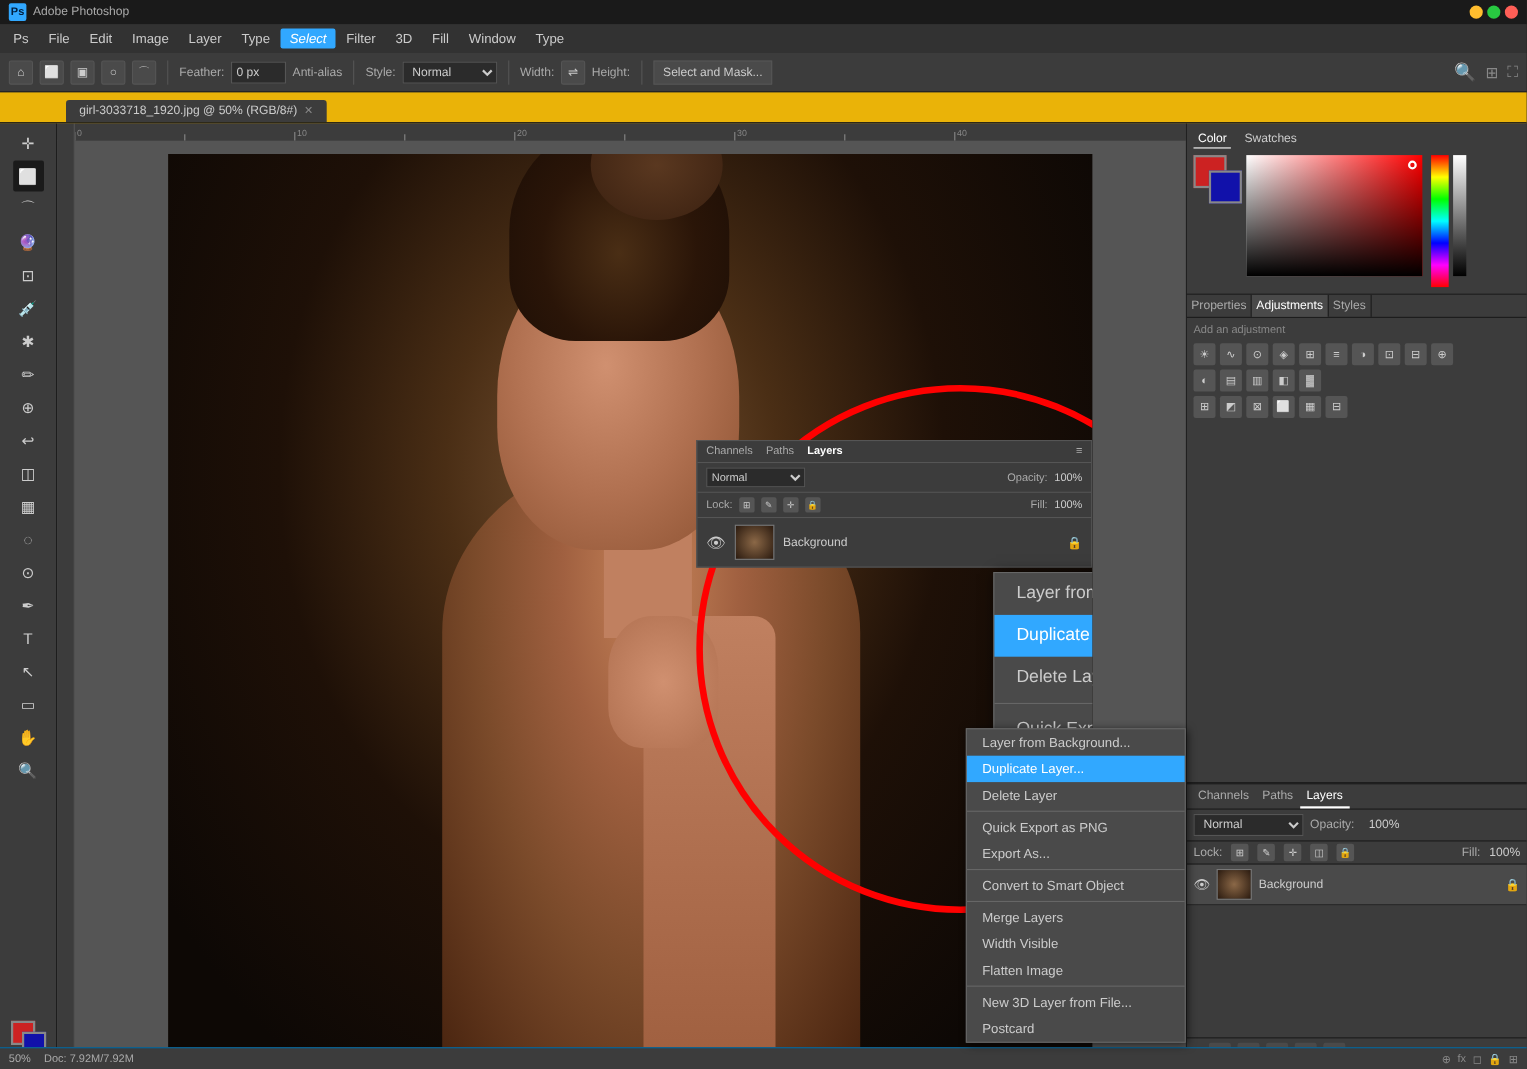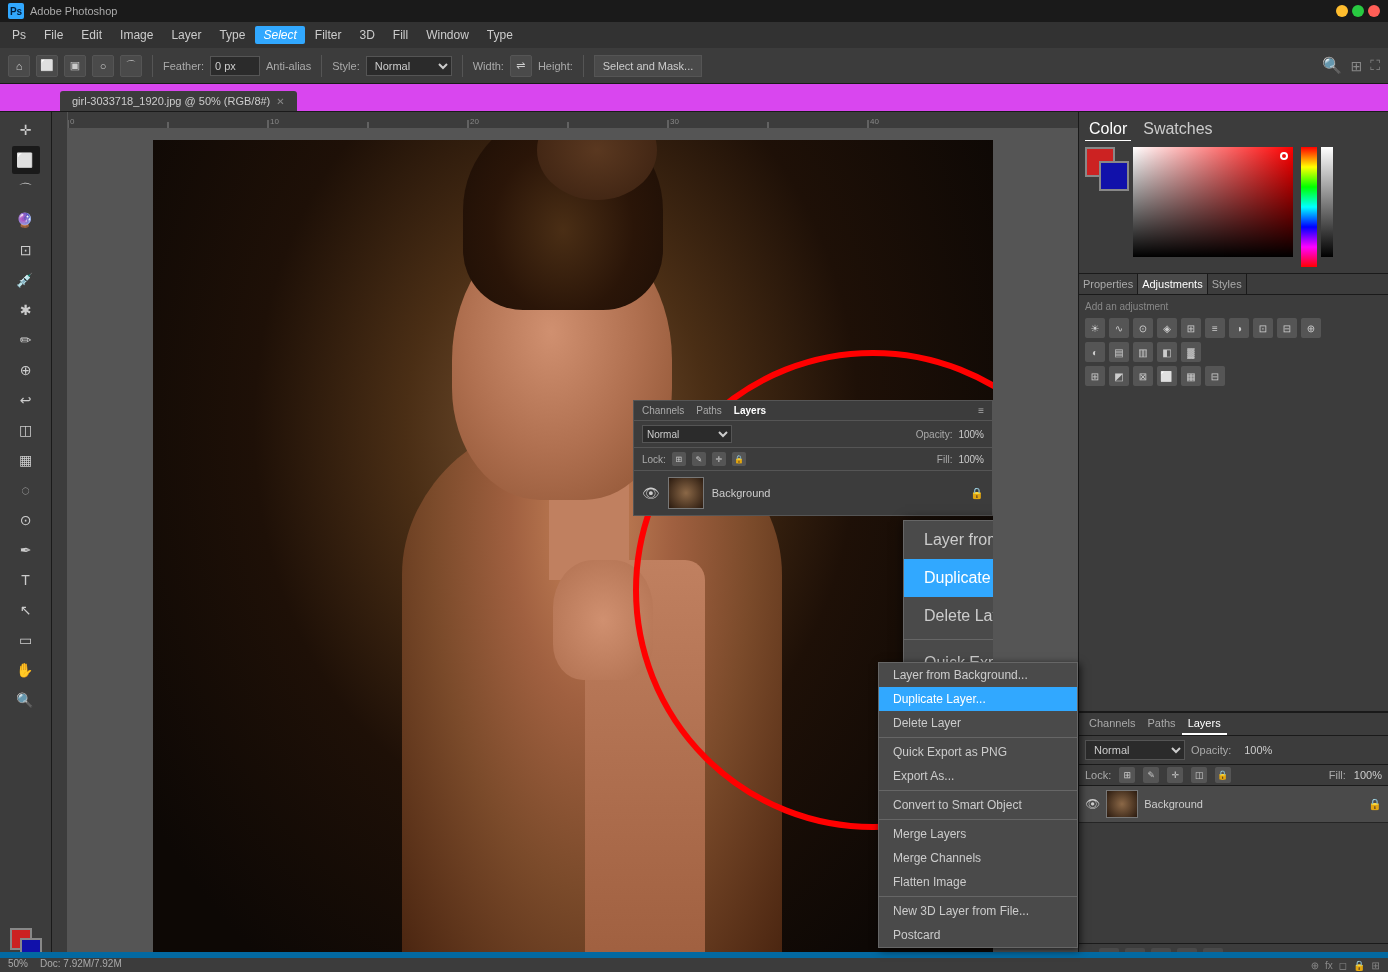--- a/index.html
+++ b/index.html
@@ -143,21 +143,21 @@
       padding: 2px 8px;
       height: 22px;
       cursor: pointer;
       white-space: nowrap;
     }
 
     
     #tabbar {
       width: 100%;
       height: 28px;
-      background: #d946ef;
+      background: #eab308;
       display: flex;
       align-items: flex-end;
       padding-left: 60px;
       border-bottom: 1px solid #1a1a1a;
       position: relative;
       z-index: 100;
     }
     .doc-tab {
       background: #3c3c3c;
       padding: 4px 12px;
@@ -282,21 +282,21 @@
       background: #3c3c3c;
       border-bottom: 1px solid #1a1a1a;
       padding: 6px;
     }
     #color-panel-header {
       display: flex;
       gap: 8px;
       margin-bottom: 6px;
     }
     .panel-tab {
-      font-size: 16px;
+      font-size: 11px;
       color: #ccc;
       cursor: pointer;
       padding: 2px 4px;
     }
     .panel-tab.active { color: white; border-bottom: 1px solid white; }
     #color-gradient {
       width: 180px;
       height: 120px;
       background: linear-gradient(to bottom, white, black),
                   linear-gradient(to right, white, red);
@@ -592,22 +592,23 @@
     }
 
     
     #statusbar {
       position: absolute;
       bottom: 0;
       left: 0;
       right: 0;
       height: 20px;
       background: #3c3c3c;
-      border-top: 6px solid #0369a1;
-      display: flex;
+      border-top: 1px solid #0369a1;
+      display: flex;
+      align-items: center;
       padding: 0 8px;
       font-size: 10px;
       color: #aaa;
       gap: 12px;
       z-index: 100;
     }
 
     
     .portrait-canvas {
       width: 100%;
@@ -997,21 +998,21 @@
     <div class="cm-item">Layer from Background...</div>
     <div class="cm-item active-item">Duplicate Layer...</div>
     <div class="cm-item">Delete Layer</div>
     <div class="cm-divider"></div>
     <div class="cm-item">Quick Export as PNG</div>
     <div class="cm-item">Export As...</div>
     <div class="cm-divider"></div>
     <div class="cm-item">Convert to Smart Object</div>
     <div class="cm-divider"></div>
     <div class="cm-item">Merge Layers</div>
-    <div class="cm-item">Merge Channels</div>
+    <div class="cm-item">Width Visible</div>
     <div class="cm-item">Flatten Image</div>
     <div class="cm-divider"></div>
     <div class="cm-item">New 3D Layer from File...</div>
     <div class="cm-item">Postcard</div>
   </div>
 
 </div>
 
 <div id="statusbar">
   <span>50%</span>

